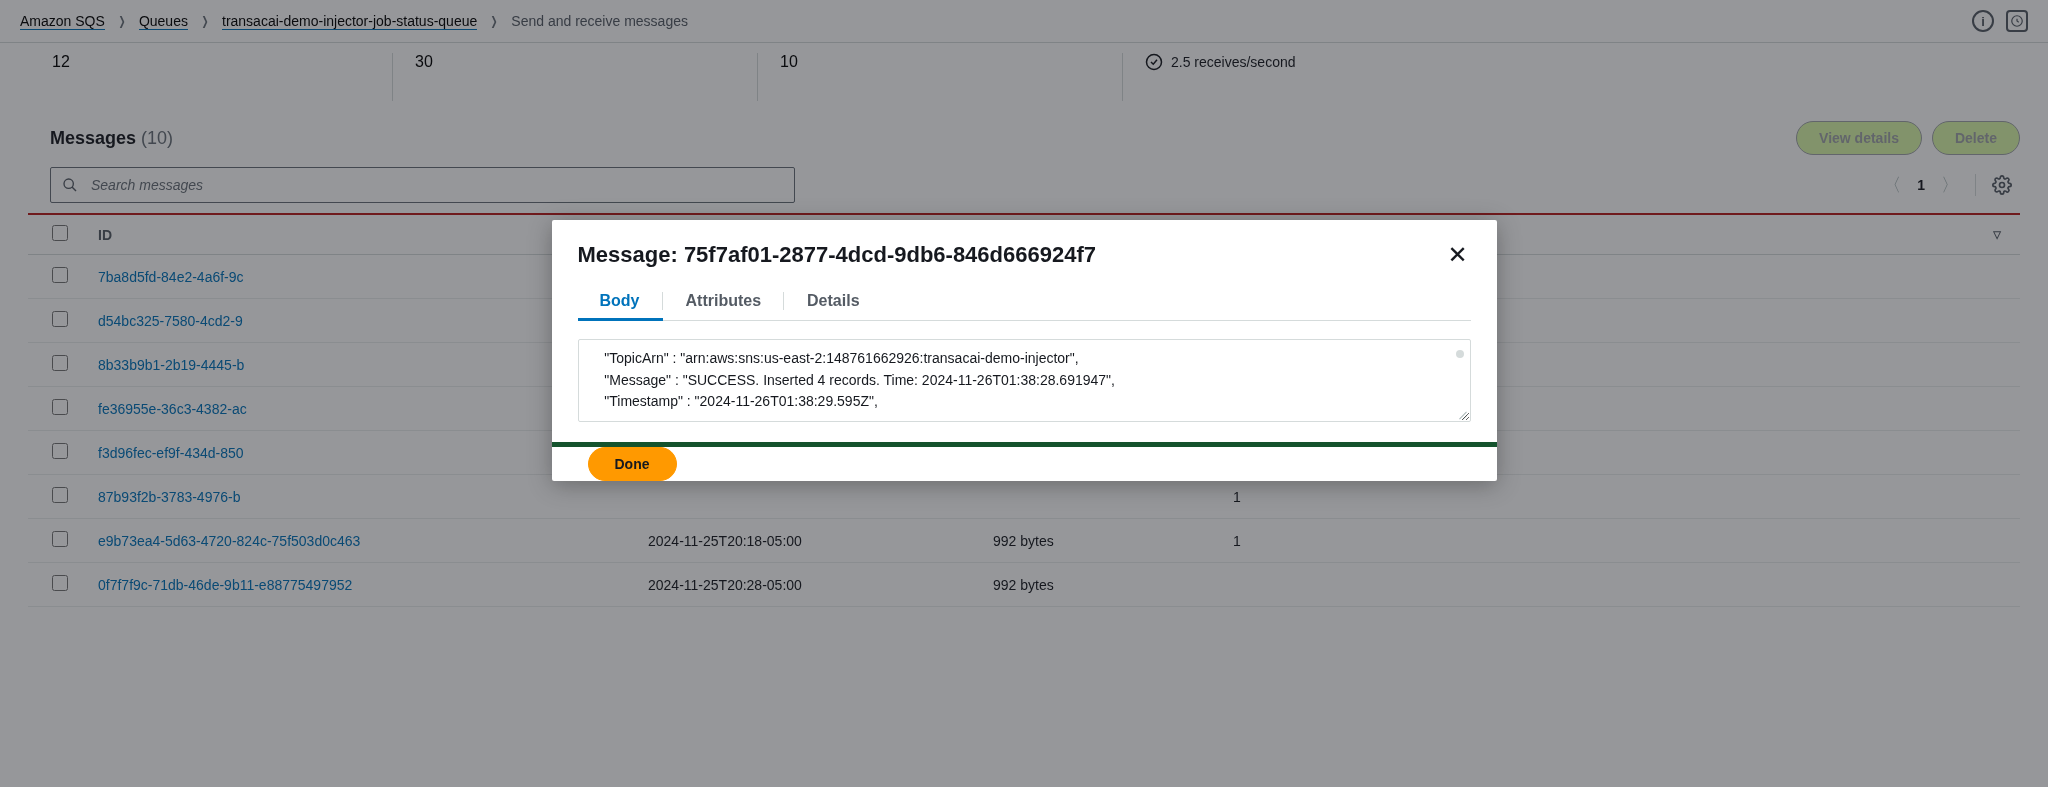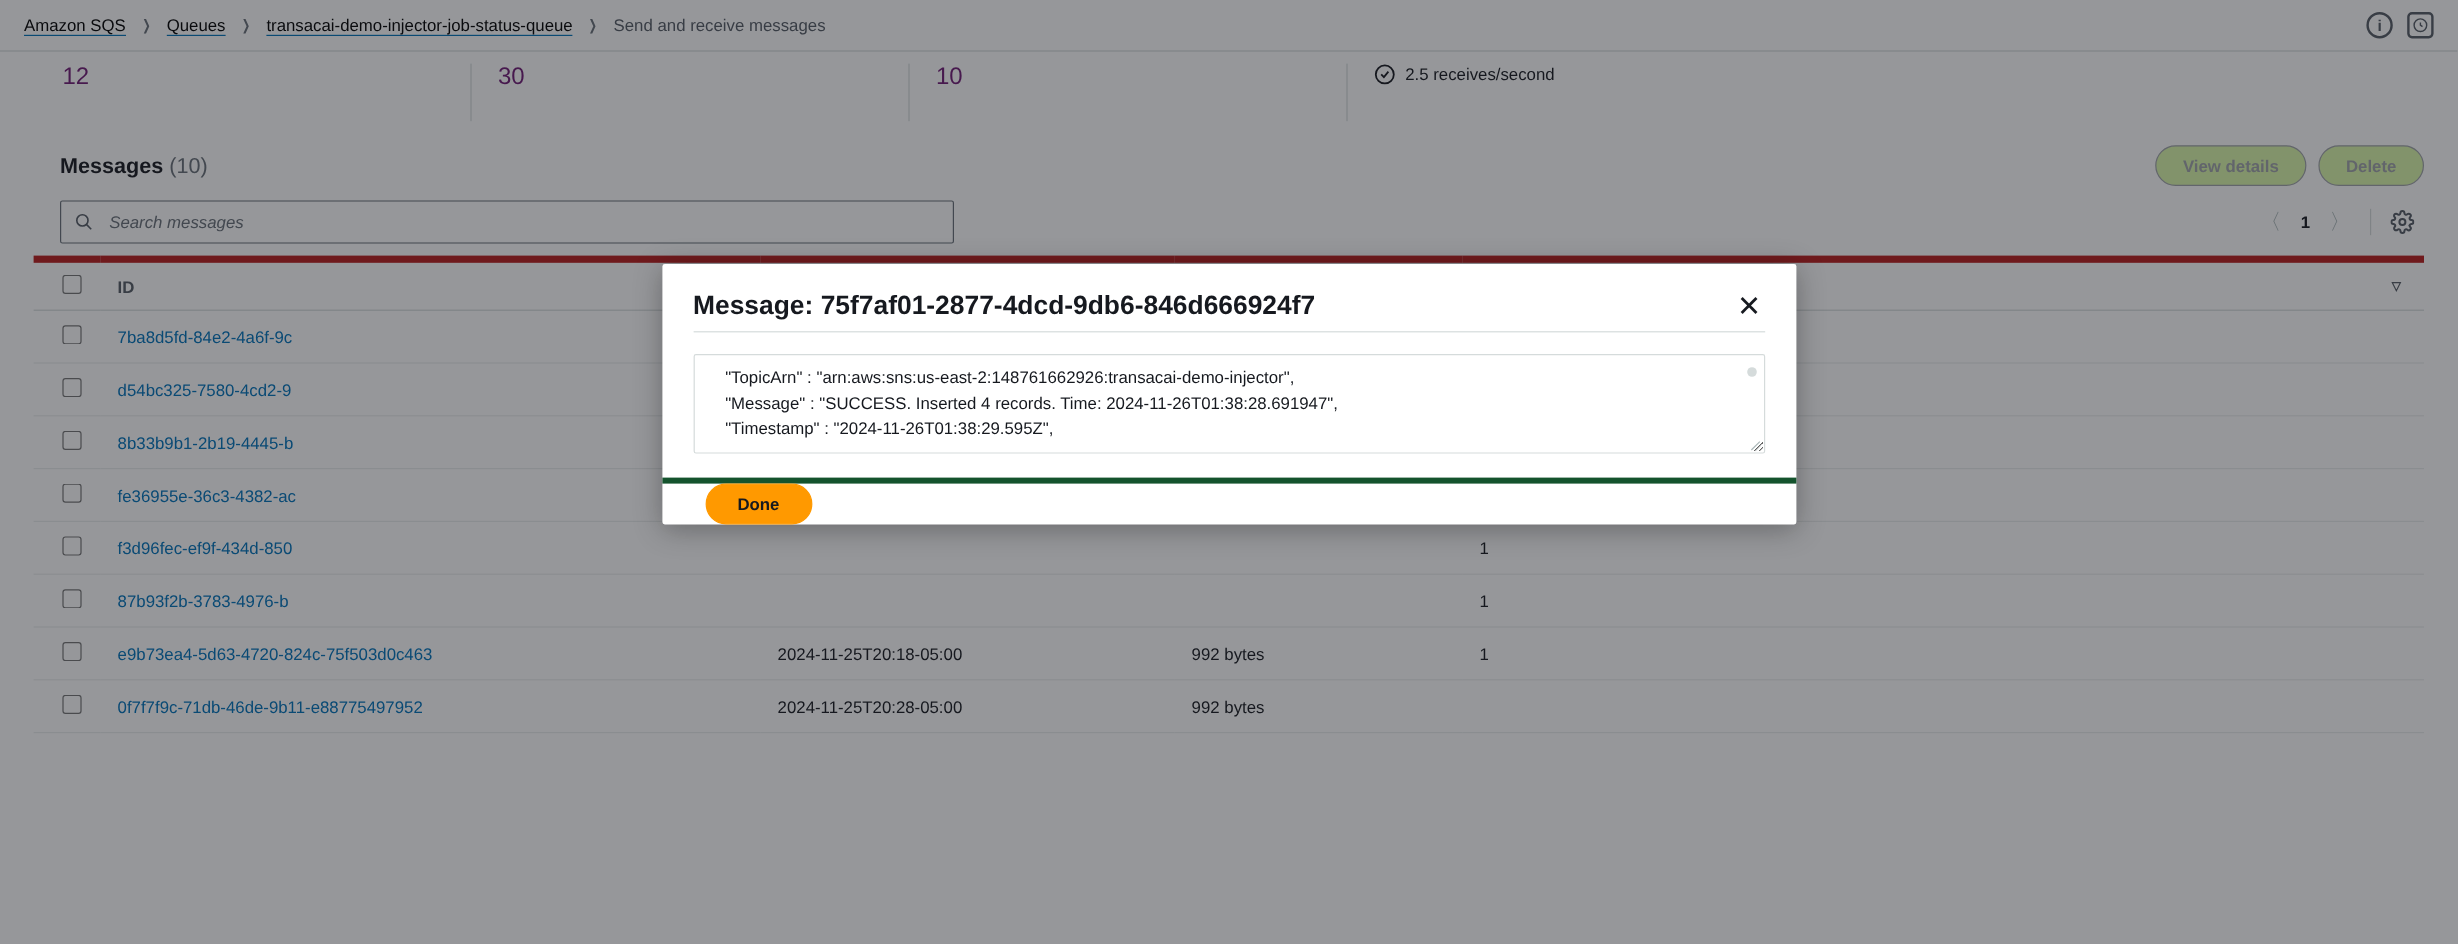--- a/index.html
+++ b/index.html
@@ -14,21 +14,21 @@
 .crumbs .spacer{flex:1}
 .crumbs .ticon{width:22px;height:22px;border:2px solid #545b64;border-radius:50%;display:flex;align-items:center;justify-content:center;color:#545b64;font-size:13px;font-weight:bold;cursor:pointer}
 .crumbs .ticon.g{border-radius:4px}
 
 
 .page{padding:0 28px}
 .stats{display:flex;height:58px;align-items:flex-start;padding-top:10px}
 .scell{border-right:1px solid #d5dbdb;height:48px;padding:0 30px 0 22px;min-width:365px}
 .scell:first-child{padding-left:24px}
 .scell:last-child{border-right:none}
-.scell .v{font-size:20px;color:#701a75}
+.scell .v{font-size:16px;color:#000000}
 .scell .chk{display:flex;align-items:center;gap:8px}
 .scell .chk svg{width:18px;height:18px}
 .scell .chk .lbl{font-size:14px;color:#16191f}
 
 
 .mhead{display:flex;align-items:center;margin-top:20px;margin-bottom:12px}
 .mhead h2{font-size:18px;font-weight:700;color:#16191f;padding-left:22px}
 .mhead h2 .cnt{color:#687078;font-weight:400}
 .mhead .spacer{flex:1}
 .btn{border:1px solid #545b64;background:#bef264;color:#545b64;font-weight:700;font-size:14px;padding:8px 22px;border-radius:20px;cursor:pointer;margin-left:10px}
@@ -40,21 +40,21 @@
 .search input::placeholder{color:#687078;font-style:italic}
 .search svg{position:absolute;left:12px;top:50%;transform:translateY(-50%);width:16px;height:16px;stroke:#545b64;fill:none}
 .pager{display:flex;align-items:center;gap:16px;margin-left:auto;padding-right:8px}
 .pager .pbtn{color:#aab7b8;font-size:18px;cursor:default}
 .pager .pnum{font-weight:700;font-size:14px}
 .pager .vr{width:1px;height:22px;background:#d5dbdb}
 .gear{width:20px;height:20px;cursor:pointer}
 
 
 table{width:100%;border-collapse:collapse}
-th{text-align:left;font-weight:700;font-size:14px;color:#545b64;padding:10px 14px;border-bottom:1px solid #d5dbdb;border-top:6px solid #b91c1c}
+th{text-align:left;font-weight:700;font-size:14px;color:#545b64;padding:10px 14px;border-bottom:1px solid #d5dbdb;border-top:2px solid #b91c1c}
 th:first-child{width:56px;padding-left:24px}
 th.rc{padding-right:40px;position:relative}
 th.rc .drop{position:absolute;right:14px;top:50%;transform:translateY(-50%);width:18px;height:18px;display:flex;align-items:center;justify-content:center;font-size:10px;color:#545b64}
 td{padding:12px 14px;border-bottom:1px solid #eaeded;font-size:14px}
 td:first-child{width:56px;padding-left:24px}
 td a{color:#0073bb;text-decoration:none}
 input.cb{width:16px;height:16px;cursor:pointer}
 
 
 .ov{position:fixed;left:0;top:0;right:0;bottom:0;background:rgba(22,25,31,.45);display:flex;align-items:flex-start;justify-content:center;z-index:50}
@@ -221,20 +221,31 @@
       </tbody>
   </table>
 </div>
 
 <div class="ov">
   <div class="modal">
     <div class="mtitle">
       <h3>Message: 75f7af01-2877-4dcd-9db6-846d666924f7</h3>
       <span class="x">✕</span>
     </div>
+    <div class="mtabs">
+      <div class="mtab active">
+          <span class="inner">Body</span>
+        </div>
+      <div class="mtab">
+          <span class="inner">Attributes</span>
+        </div>
+      <div class="mtab">
+          <span class="inner">Details</span>
+        </div>
+    </div>
     <div class="mtabline"></div>
     <div class="mbodywrap">
       <div class="mbody"><span>  "TopicArn" : "arn:aws:sns:us-east-2:148761662926:transacai-demo-injector",
   "Message" : "SUCCESS. Inserted 4 records. Time: 2024-11-26T01:38:28.691947",
   "Timestamp" : "2024-11-26T01:38:29.595Z",</span><span class="sb"></span><span class="rz"></span></div>
     </div>
     <div class="mfoot">
       <button class="btn primary">Done</button>
     </div>
   </div>

